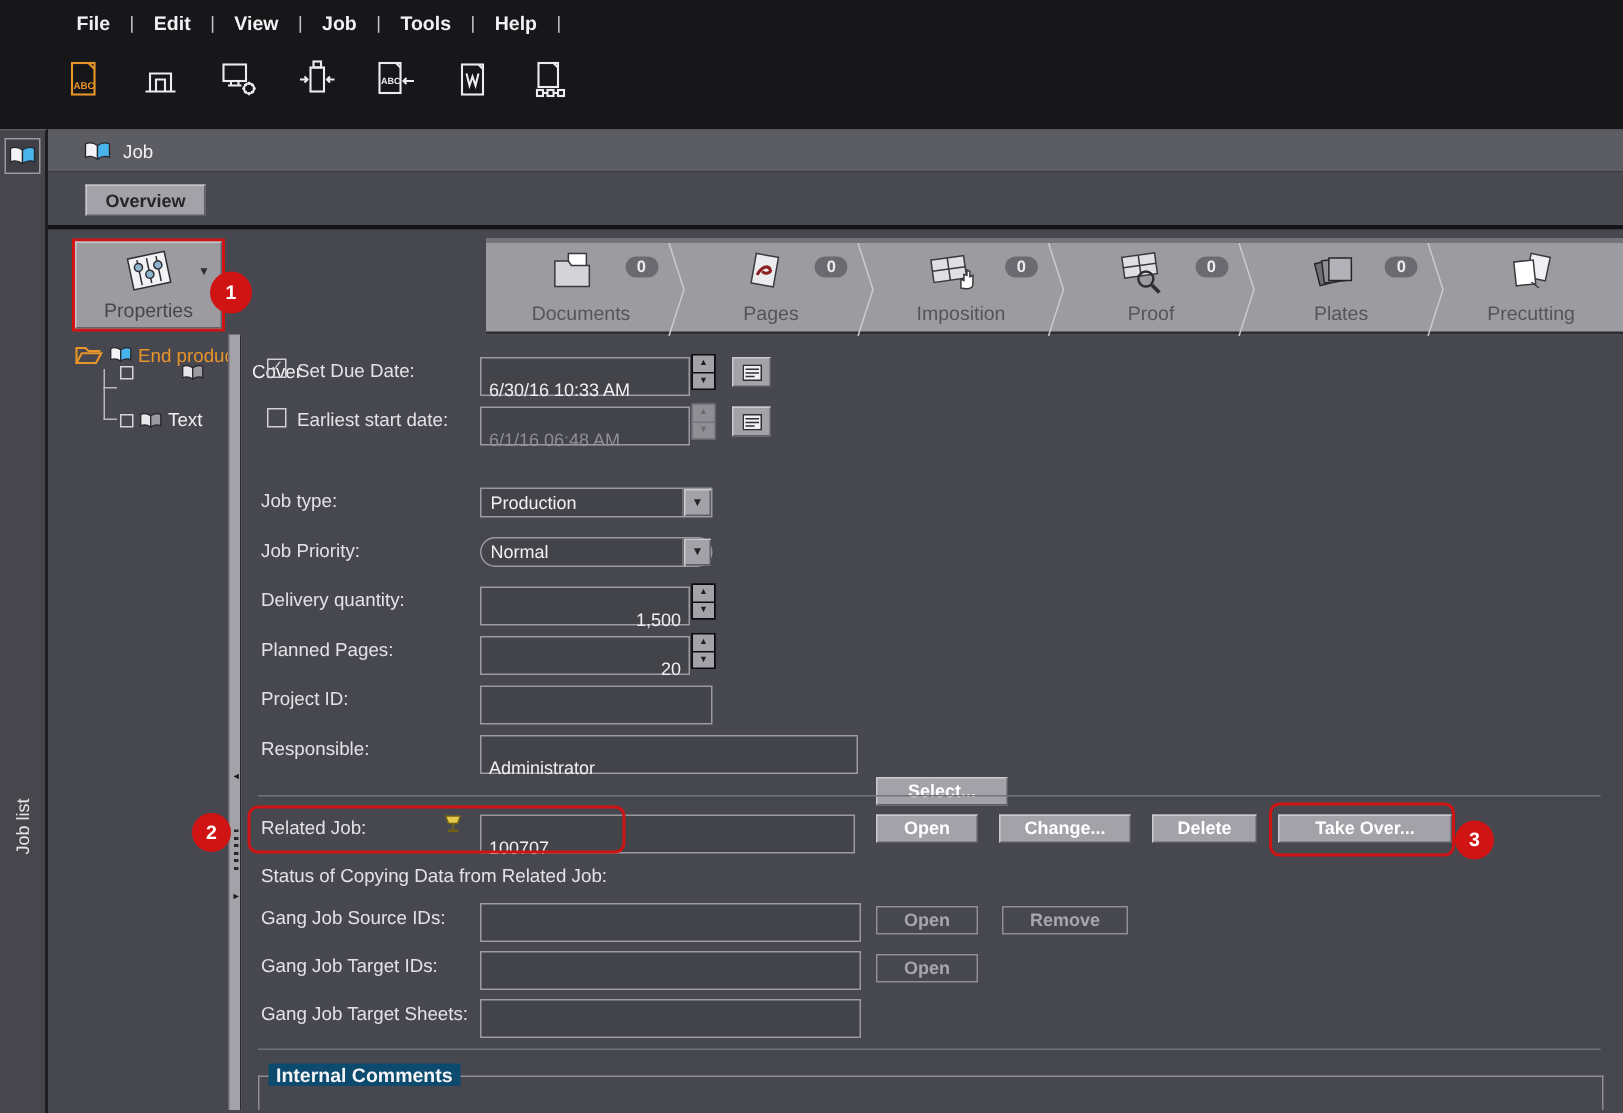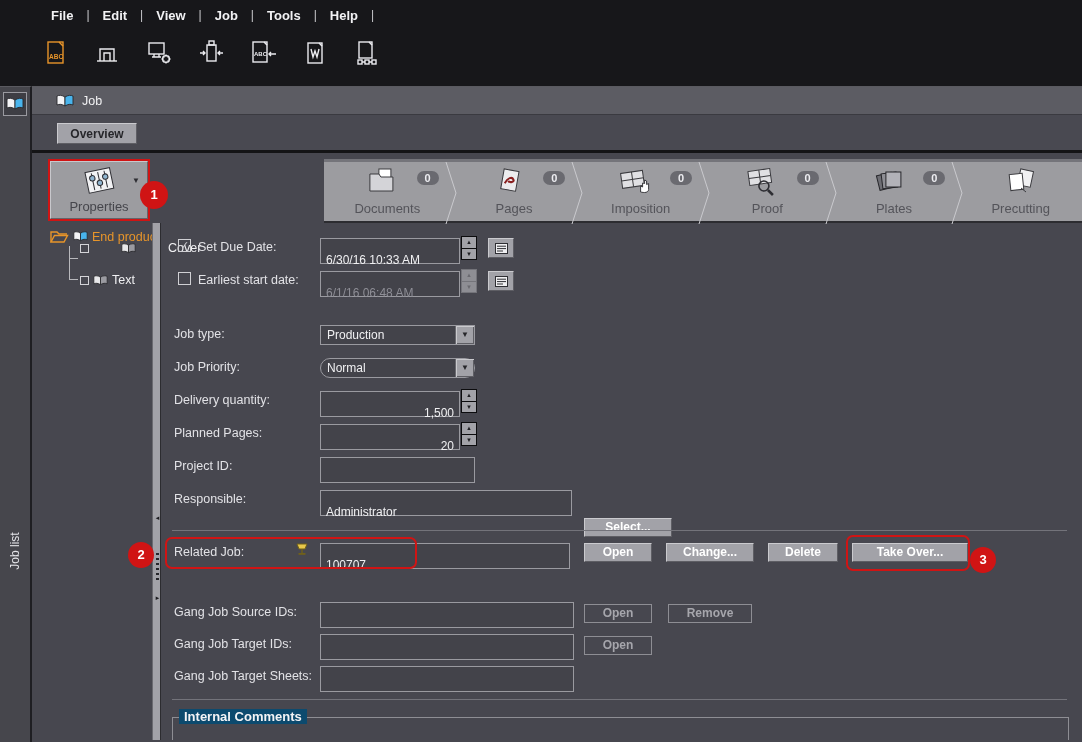--- a/index.html
+++ b/index.html
@@ -416,20 +416,21 @@
       <rect x="4.5" y="12" width="7" height="1.8" fill="#70601a"></rect>
     </svg>
     <div class="field" style="left:288px; top:390px; width:250px;">100707</div>
     <div class="btn" style="left:552px; top:390px; width:68px;">Open</div>
     <div class="btn" style="left:634px; top:390px; width:88px;">Change...</div>
     <div class="btn" style="left:736px; top:390px; width:70px;">Delete</div>
     <div class="red-box" style="left:814px; top:382px; width:124px; height:36px;"></div>
     <div class="btn" style="left:820px; top:390px; width:116px;">Take Over...</div>
     <div class="badge-circle" style="left:938px; top:394px; width:26px; height:26px; line-height:26px;">3</div>
 
+    <div class="flabel" style="left:142px; top:424px;">Status of Copying Data from Related Job:</div>
 
     <div class="flabel" style="left:142px; top:452px;">Gang Job Source IDs:</div>
     <div class="field" style="left:288px; top:449px; width:254px; height:22px;"></div>
     <div class="btn-dis" style="left:552px; top:451px; width:68px;">Open</div>
     <div class="btn-dis" style="left:636px; top:451px; width:84px;">Remove</div>
 
     <div class="flabel" style="left:142px; top:484px;">Gang Job Target IDs:</div>
     <div class="field" style="left:288px; top:481px; width:254px; height:22px;"></div>
     <div class="btn-dis" style="left:552px; top:483px; width:68px;">Open</div>
 

